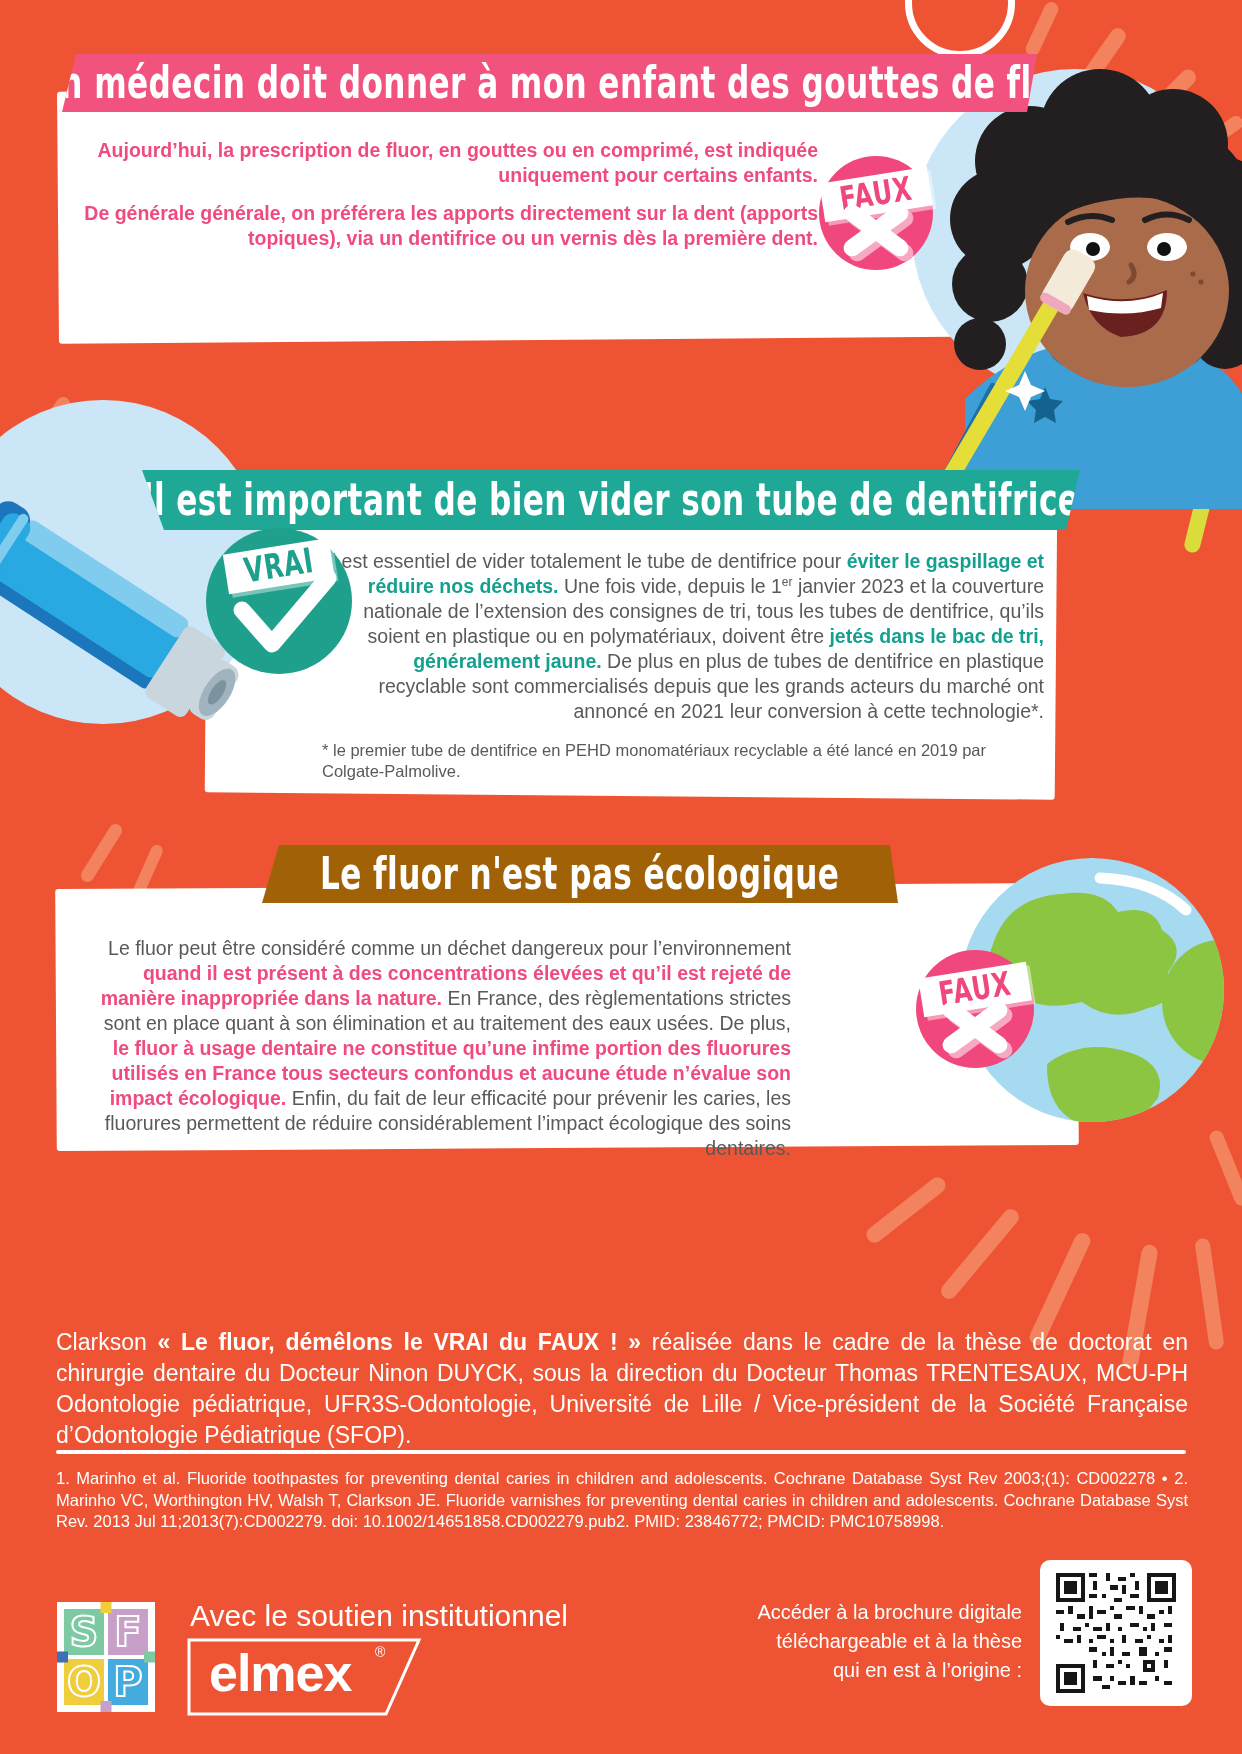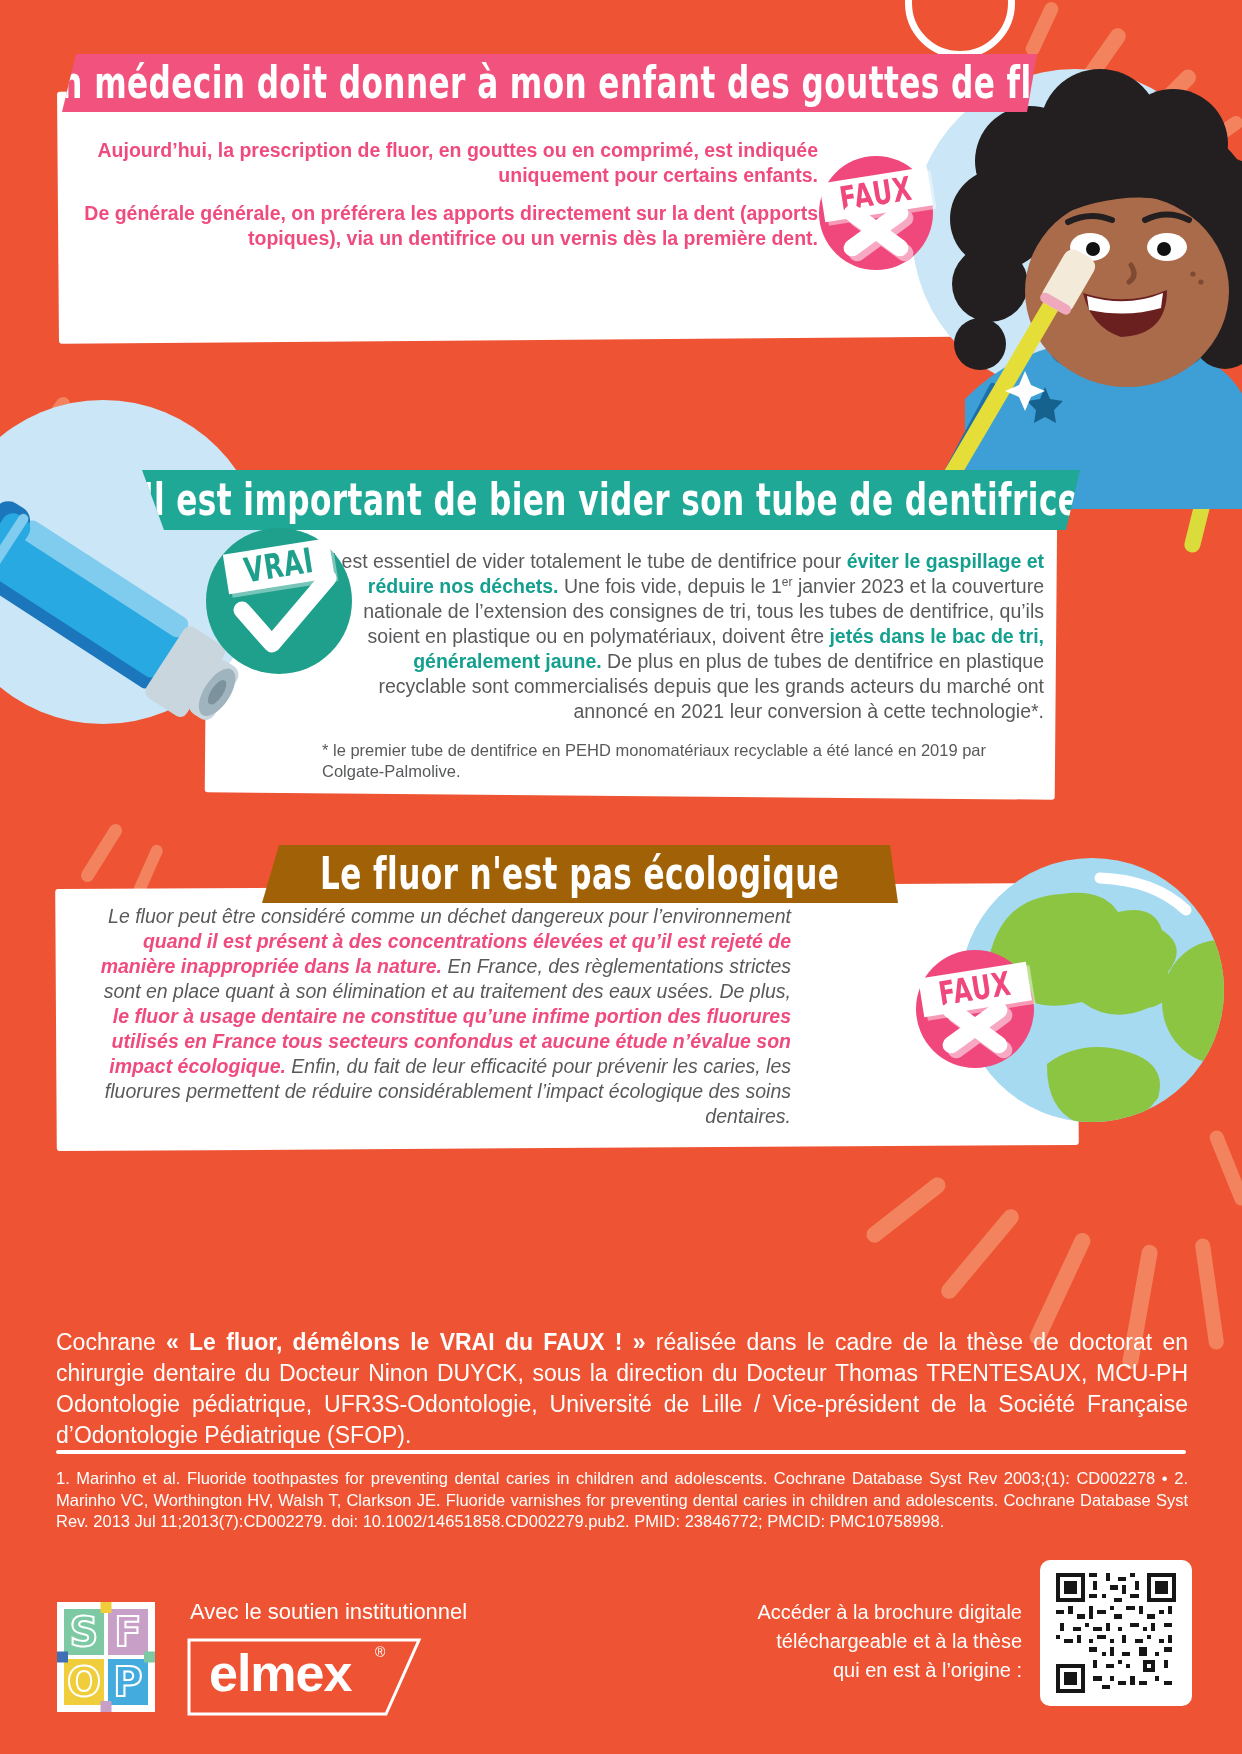--- a/index.html
+++ b/index.html
@@ -32,21 +32,21 @@
            clip-path:polygon(17px 0,calc(100% - 8px) 0,100% 100%,0 100%);}
 
   
   .copy{position:absolute;z-index:3;font-size:19.5px;line-height:25px;color:#58595B;}
   .copy p{margin:0;text-align:right;}
   .hl-pink{color:#EF4B7E;font-weight:bold;}
   .hl-teal{color:#14A08E;font-weight:bold;}
   .gap{margin-top:13px !important;}
   .copy1{left:82px;top:138px;width:736px;}
   .copy2{left:322px;top:549px;width:722px;}
-  .copy3{left:96px;top:904px;width:695px;font-style:italic;}
+  .copy3{left:96px;top:936px;width:695px;}
   .footnote{position:absolute;left:322px;top:740px;width:700px;z-index:3;
             font-size:16.5px;line-height:21px;color:#58595B;}
   sup.ord{font-size:12px;vertical-align:super;line-height:0;}
 
   
   .illus{position:absolute;z-index:3;}
 
   
   .stamp{position:absolute;border-radius:50%;background:#F0477C;z-index:5;}
   .stamp .plate{position:absolute;left:50%;top:17%;transform:translateX(-50%) rotate(-9deg);
@@ -86,21 +86,21 @@
   .sfop .q{display:flex;align-items:center;justify-content:center;font-weight:bold;
         font-size:40px;color:transparent;-webkit-text-stroke:2px #fff;
         font-family:"DejaVu Sans",sans-serif;}
   .qs{background:#7CC9A3;} .qf{background:#C79FC7;} .qo{background:#F0CD3A;} .qp{background:#44ABDE;}
   .sfop .dot{position:absolute;width:11px;height:11px;}
   .d-top{left:50%;top:0;transform:translateX(-50%);background:#F0CD3A;}
   .d-left{left:0;top:50%;transform:translateY(-50%);background:#3F6FB5;}
   .d-right{right:0;top:50%;transform:translateY(-50%);background:#7CC9A3;}
   .d-bottom{left:50%;bottom:0;transform:translateX(-50%);background:#C79FC7;}
 
-  .support{position:absolute;left:190px;top:1599px;z-index:3;color:#fff;font-size:22px;}
+  .support{position:absolute;left:190px;top:1599px;z-index:3;color:#fff;font-size:30px;}
   .elmex{position:absolute;left:187px;top:1638px;width:236px;height:78px;z-index:3;}
   .elmex-word{position:absolute;left:22px;top:5px;color:#fff;font-weight:bold;font-size:52px;
         letter-spacing:-1px;font-family:"Liberation Sans",sans-serif;}
   .elmex-reg{position:absolute;left:188px;top:6px;color:#fff;font-size:14px;}
 
   .qr-caption{position:absolute;left:700px;top:1598px;width:322px;z-index:3;color:#fff;
         font-size:20px;line-height:29px;text-align:right;}
   .qr-box{position:absolute;left:1040px;top:1560px;width:152px;height:146px;background:#fff;
         border-radius:10px;z-index:3;display:flex;align-items:center;justify-content:center;}
 </style>
@@ -261,21 +261,21 @@
         <div class="xbar xsh rm38s"></div>
       <div class="xbar r38"></div>
         <div class="xbar rm38"></div>
     </div>
   </div>
 
   <div class="copy copy3">
     <p><span>Le fluor peut être considéré comme un déchet dangereux pour l’environnement </span><span class="hl-pink">quand il est présent à des concentrations élevées et qu’il est rejeté de manière inappropriée dans la nature.</span><span> En France, des règlementations strictes sont en place quant à son élimination et au traitement des eaux usées. De plus, </span><span class="hl-pink">le fluor à usage dentaire ne constitue qu’une infime portion des fluorures utilisés en France tous secteurs confondus et aucune étude n’évalue son impact écologique.</span><span> Enfin, du fait de leur efficacité pour prévenir les caries, les fluorures permettent de réduire considérablement l’impact écologique des soins dentaires.</span></p>
   </div>
 
-  <div class="credits"><span>Cochrane </span><b>« Le fluor, démêlons le VRAI du FAUX ! »</b><span> réalisée dans le cadre de la thèse de doctorat en chirurgie dentaire du Docteur Ninon DUYCK, sous la direction du Docteur Thomas TRENTESAUX, MCU-PH Odontologie pédiatrique, UFR3S-Odontologie, Université de Lille / Vice-président de la Société Française d’Odontologie Pédiatrique (SFOP).</span></div>
+  <div class="credits"><span>Clarkson </span><b>« Le fluor, démêlons le VRAI du FAUX ! »</b><span> réalisée dans le cadre de la thèse de doctorat en chirurgie dentaire du Docteur Ninon DUYCK, sous la direction du Docteur Thomas TRENTESAUX, MCU-PH Odontologie pédiatrique, UFR3S-Odontologie, Université de Lille / Vice-président de la Société Française d’Odontologie Pédiatrique (SFOP).</span></div>
 
   <div class="divider"></div>
 
   <div class="refs">1. Marinho et al. Fluoride toothpastes for preventing dental caries in children and adolescents. Cochrane Database Syst Rev 2003;(1): CD002278 • 2. Marinho VC, Worthington HV, Walsh T, Clarkson JE. Fluoride varnishes for preventing dental caries in children and adolescents. Cochrane Database Syst Rev. 2013 Jul 11;2013(7):CD002279. doi: 10.1002/14651858.CD002279.pub2. PMID: 23846772; PMCID: PMC10758998.</div>
 
   <div class="sfop">
     <div class="sfop-grid">
       <div class="q qs">S</div>
       <div class="q qf">F</div>
       <div class="q qo">O</div>

